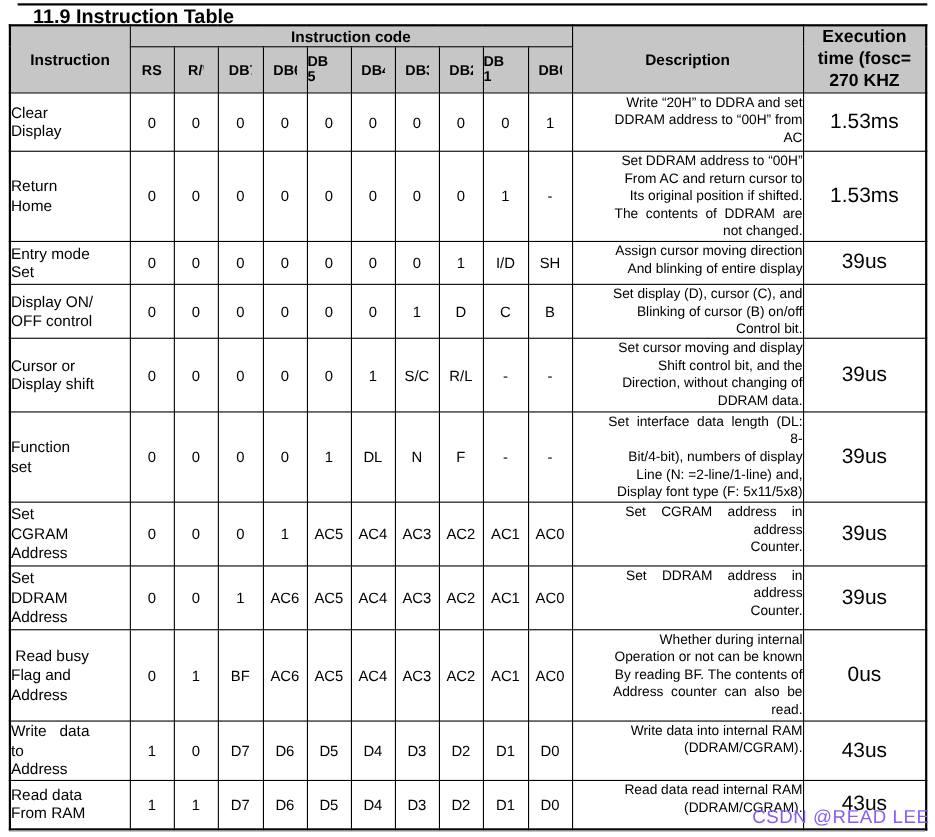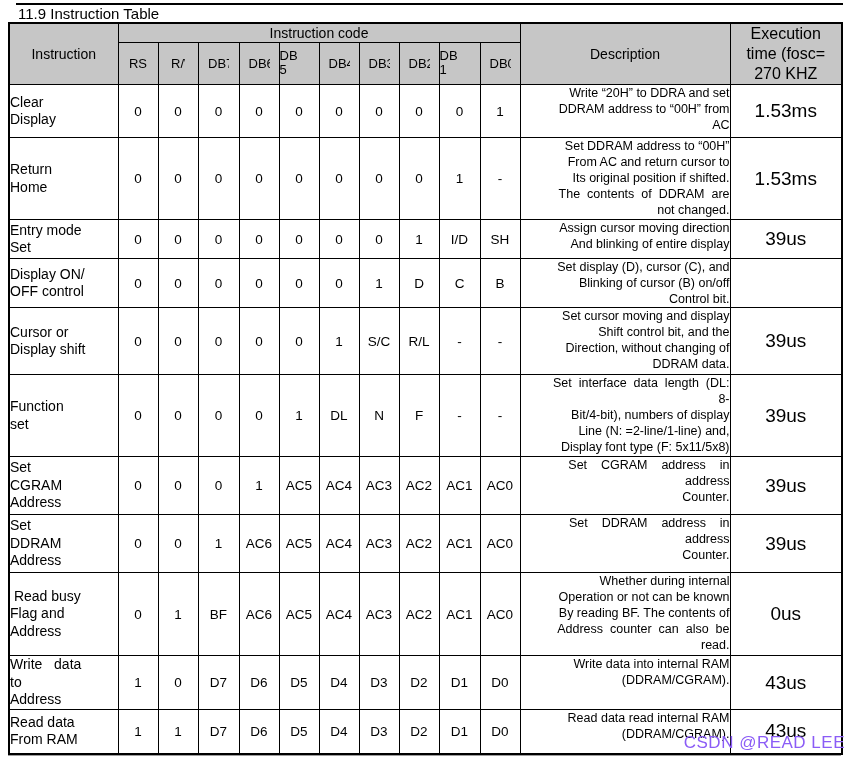--- a/index.html
+++ b/index.html
@@ -9,38 +9,38 @@
     font-family:"Liberation Sans", sans-serif;
     color:#000;
     position:relative;
     overflow:hidden;
   }
   .top-rule {
     position:absolute; left:16px; top:3px;
     width:827px; height:2px; background:#000;
   }
   .page-title {
-    position:absolute; left:18px; top:5px;
-    font-size:15px; font-weight:normal; white-space:nowrap;
+    position:absolute; left:30px; top:5px;
+    font-size:18px; font-weight:bold; white-space:nowrap;
   }
   table.instr {
     position:absolute; left:8px; top:22px;
     width:833px;
     border-collapse:collapse;
     table-layout:fixed;
     border:2px solid #000;
   }
   table.instr th, table.instr td {
     border:1px solid #000;
     padding:0;
     overflow:hidden;
   }
   th {
     background:#c6c6c6;
-    font-weight:normal;
+    font-weight:bold;
     vertical-align:middle;
     text-align:center;
   }
   th.h-main  { font-size:14px; }
   th.h-code  { font-size:14px; height:16px; }
   th.h-desc  { font-size:14px; }
   th.h-time  { font-size:16px; white-space:pre-line; line-height:1.25; }
   th.bit     { font-size:13px; height:38px; }
   th.bit-wrap{ text-align:left; padding-left:4px; white-space:pre-line; line-height:1.1; }
   .clip {

